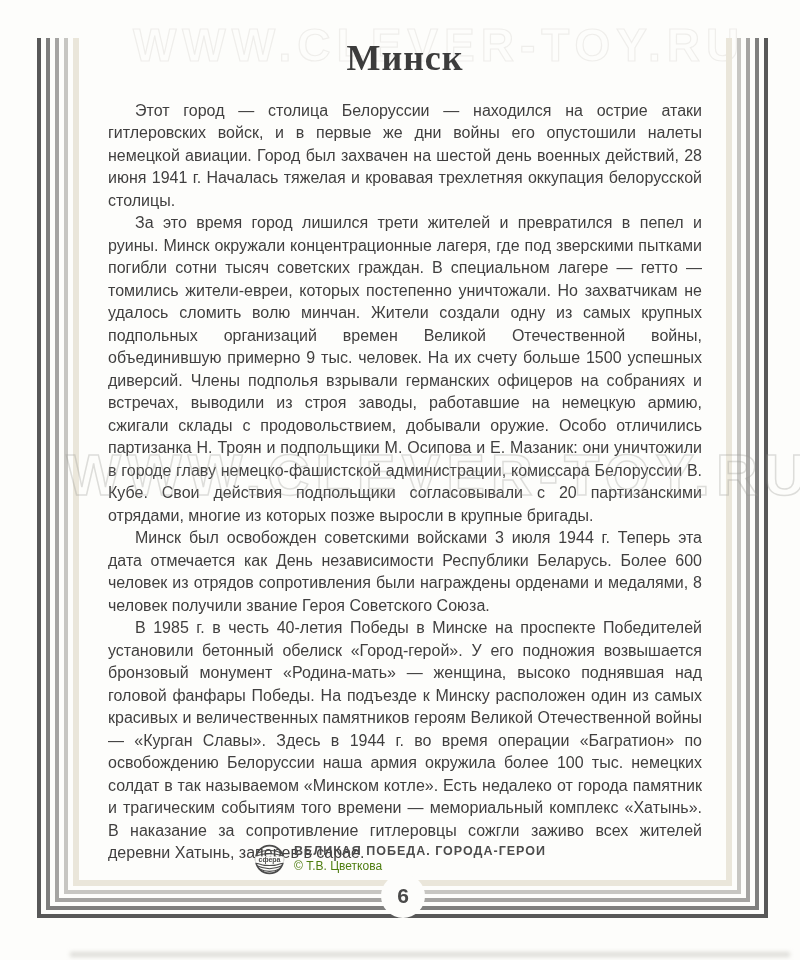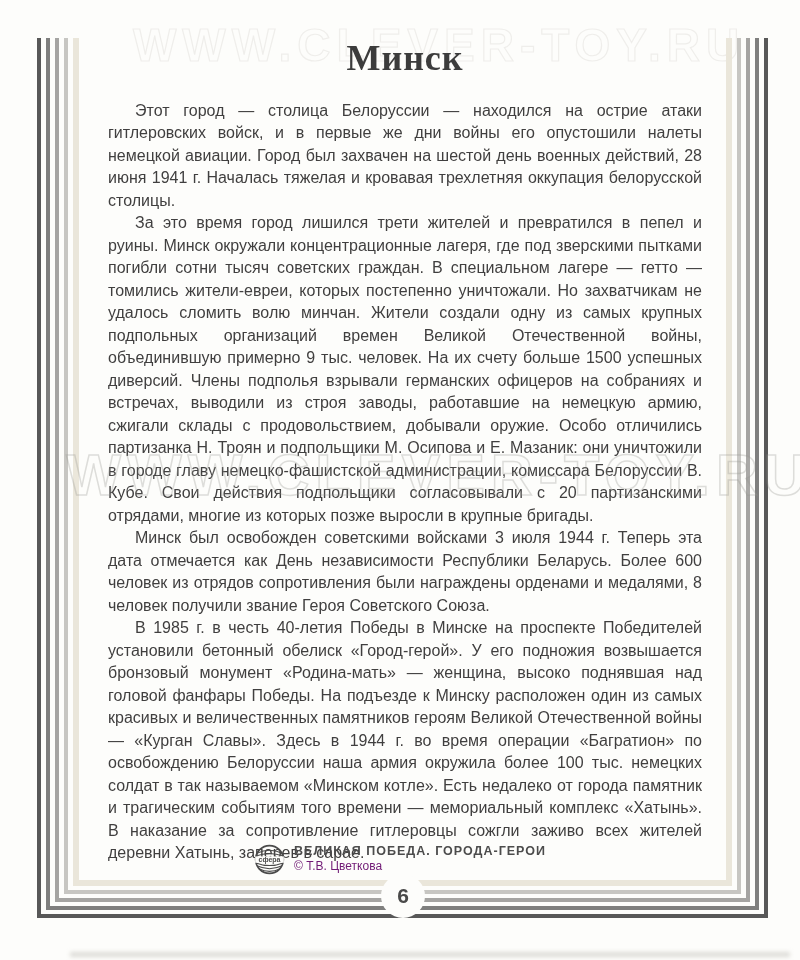--- a/index.html
+++ b/index.html
@@ -44,21 +44,21 @@
   
   .footer {
     position:absolute; left:0; right:0; top:843px;
     display:flex; justify-content:center; align-items:flex-start; gap:9px;
   }
   .logo { flex:0 0 auto; margin-top:1px; }
   .footer-lines { text-align:left; }
   .series-title {
     font-size:12.5px; font-weight:bold; letter-spacing:1px; color:#4c4c4c; line-height:16px;
   }
-  .copyright { font-size:12px; color:#701a75; line-height:15px; }
+  .copyright { font-size:12px; color:#4d7c0f; line-height:15px; }
 
   
   .page-num {
     position:absolute; left:381px; top:874px;
     width:44px; height:44px; border-radius:50%;
     background:#fdfdfb;
     display:flex; align-items:center; justify-content:center;
     font-size:21px; font-weight:bold; color:#4a4a4a;
   }
 

